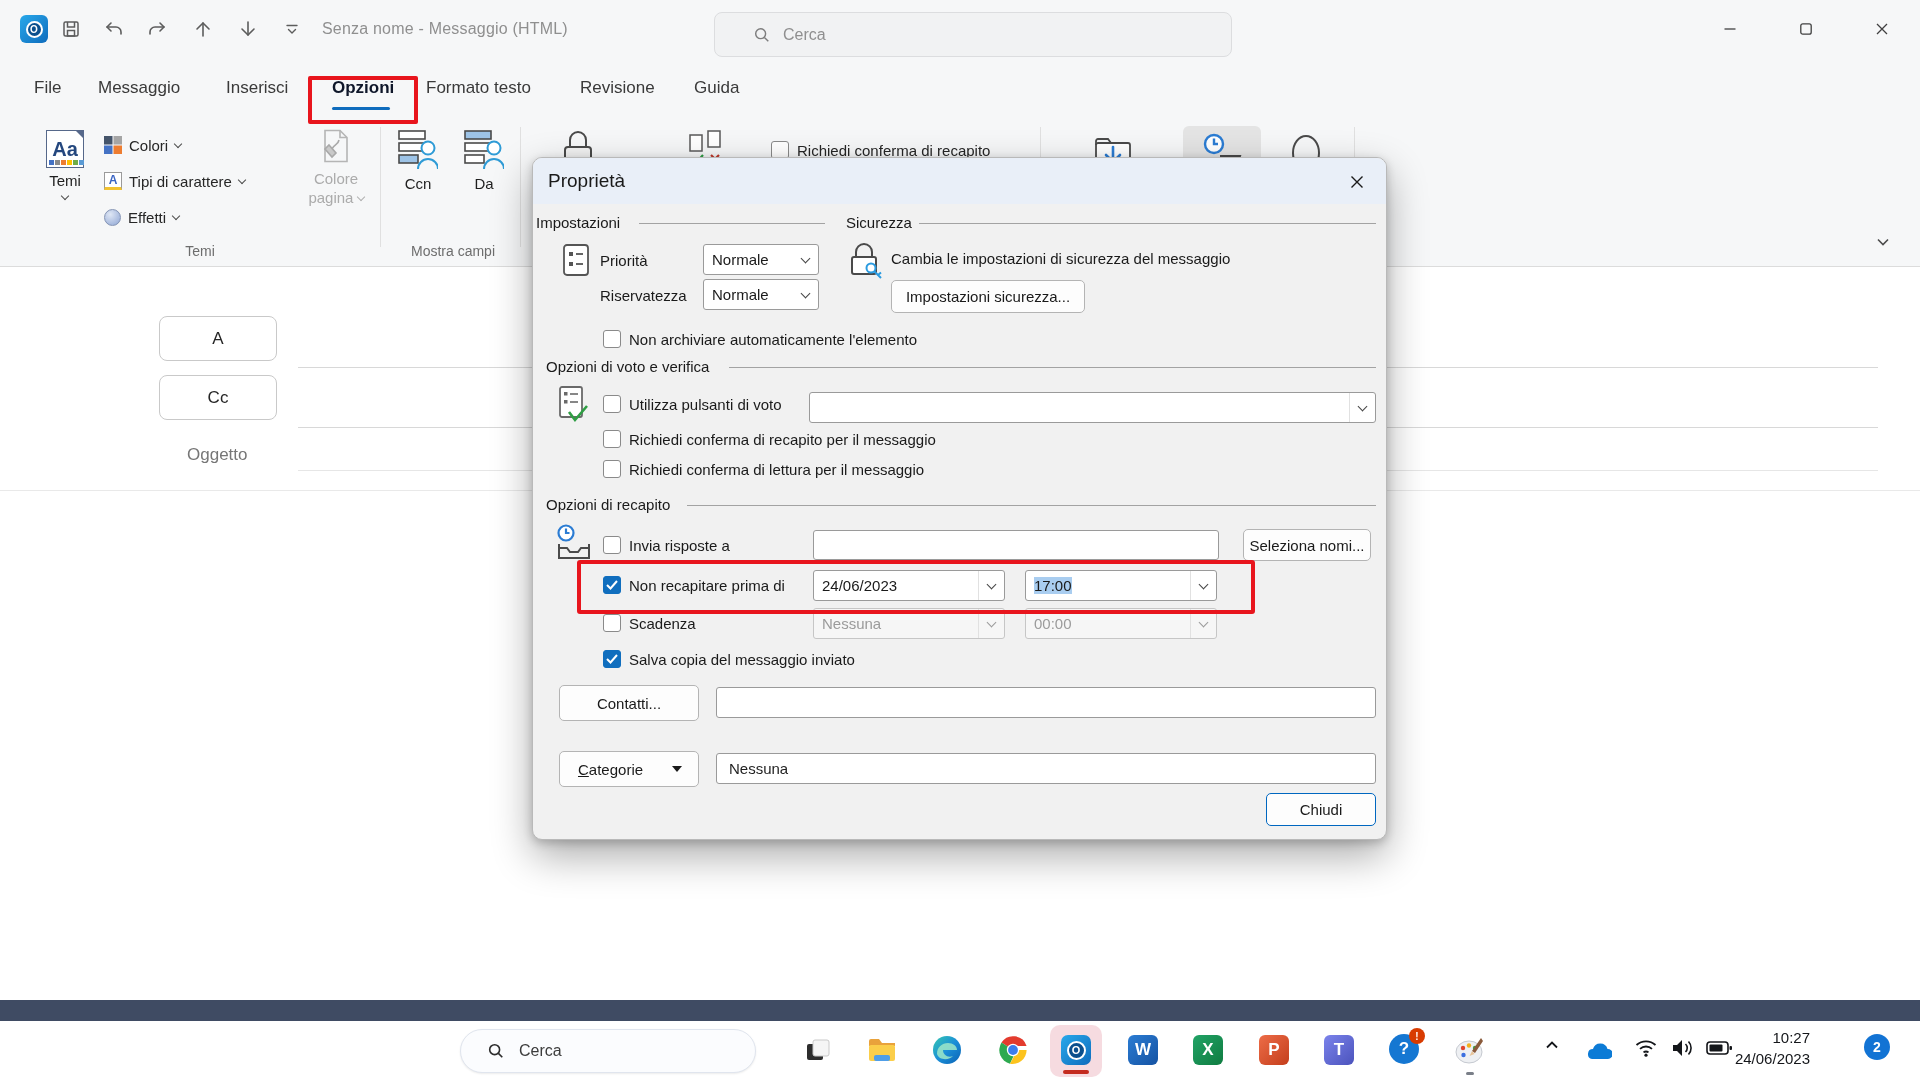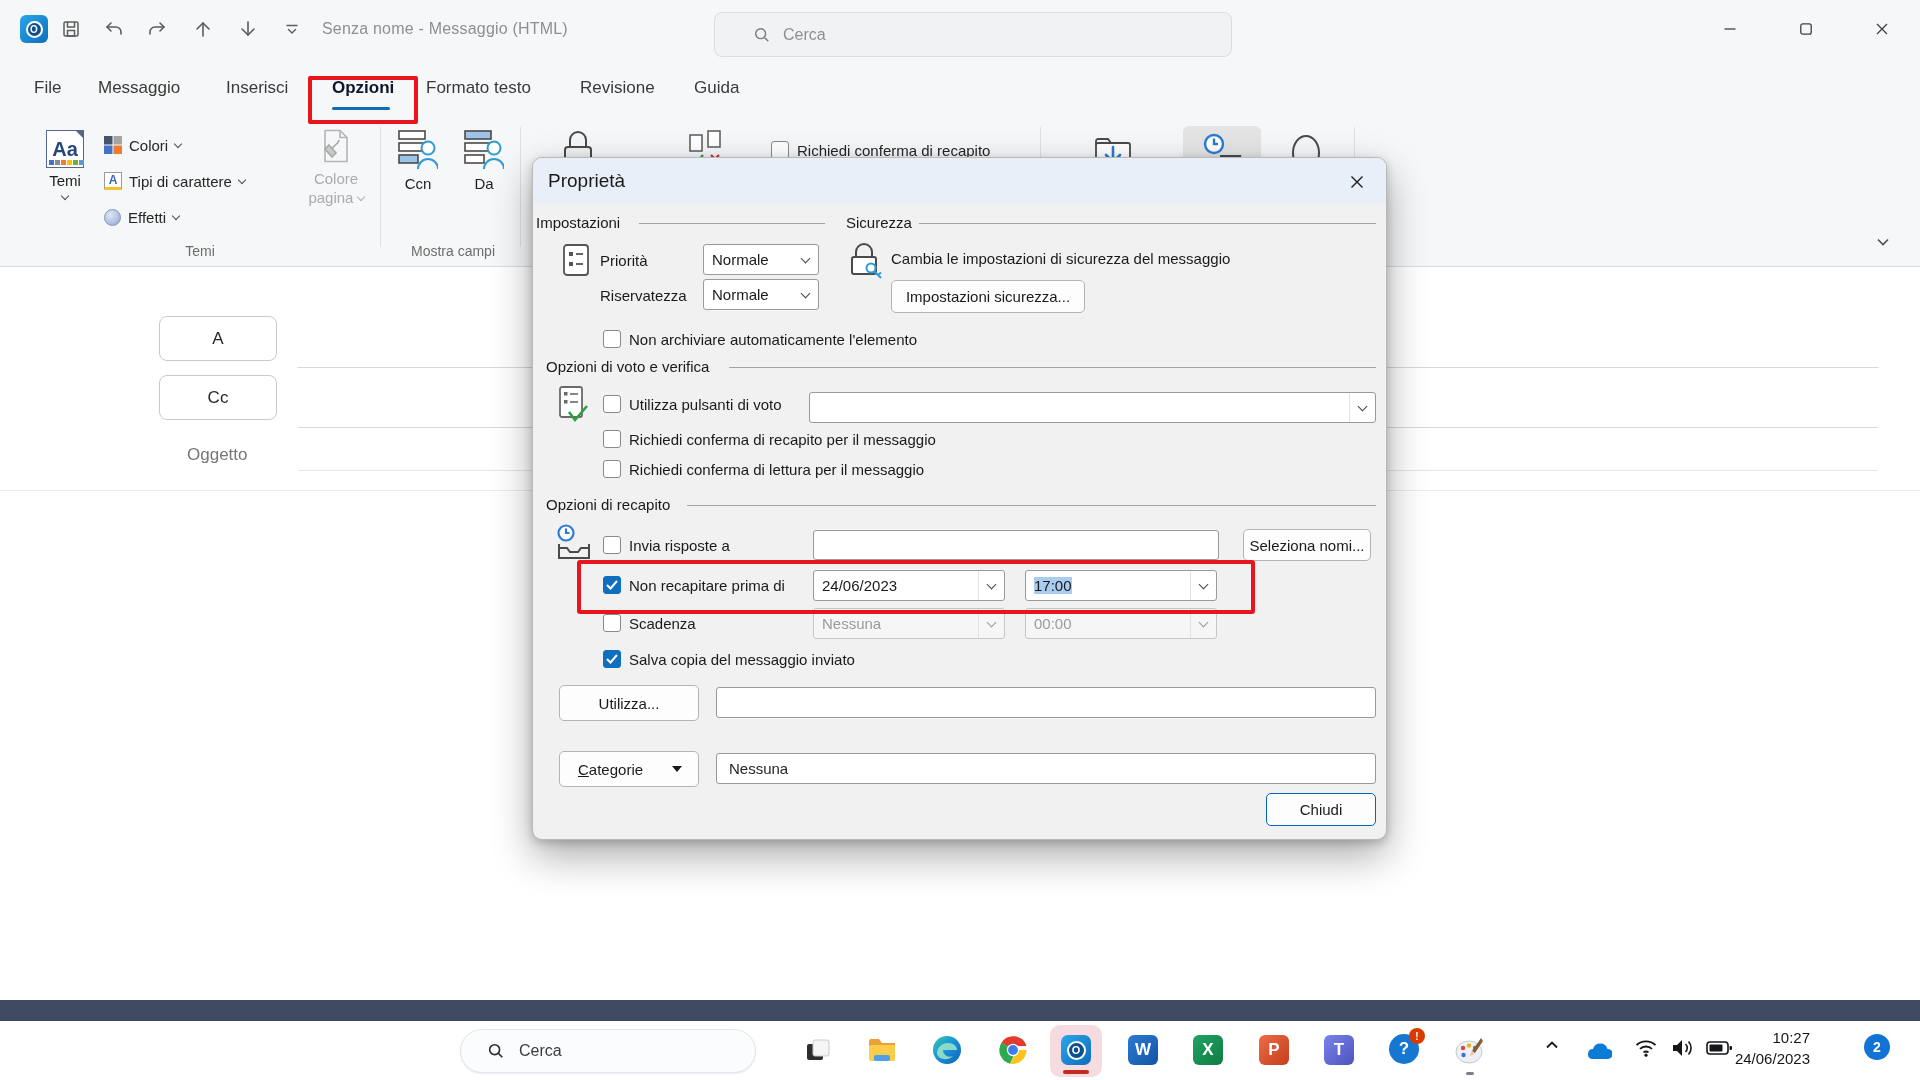--- a/index.html
+++ b/index.html
@@ -485,21 +485,21 @@
     </div>
 
     <span class="cb on" style="left:70px;top:492px;">
       <svg width="12" height="10" viewBox="0 0 12 10">
           <path d="M1 5l3.5 3.5L11 1" stroke="#fff" stroke-width="2" fill="none"></path>
         </svg>
     </span>
     <span class="dlbl" style="left:96px;top:493px;">Salva copia del messaggio inviato</span>
 
     <div class="wbtn" style="left:26px;top:527px;width:140px;height:36px;">
-        <span>Utilizza...</span>
+        <span>Contatti...</span>
       </div>
     <div class="wfield" style="left:183px;top:529px;width:660px;height:31px;"></div>
 
     <div class="wbtn" style="left:26px;top:593px;width:140px;height:36px;justify-content:space-between;padding:0 16px 0 18px;">
       <span class="u-first">Categorie</span>
         <span class="tri-down"></span>
     </div>
     <div class="wfield" style="left:183px;top:595px;width:660px;height:31px;padding-left:12px;">
         <span>Nessuna</span>
       </div>

